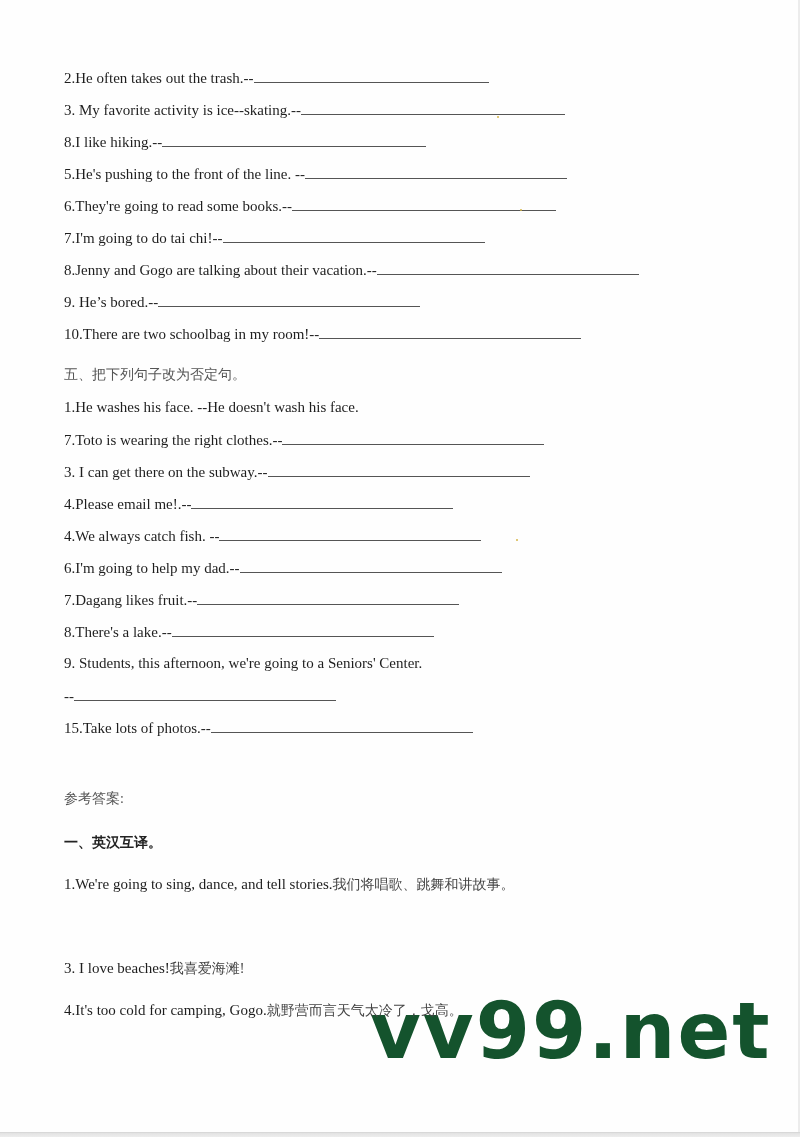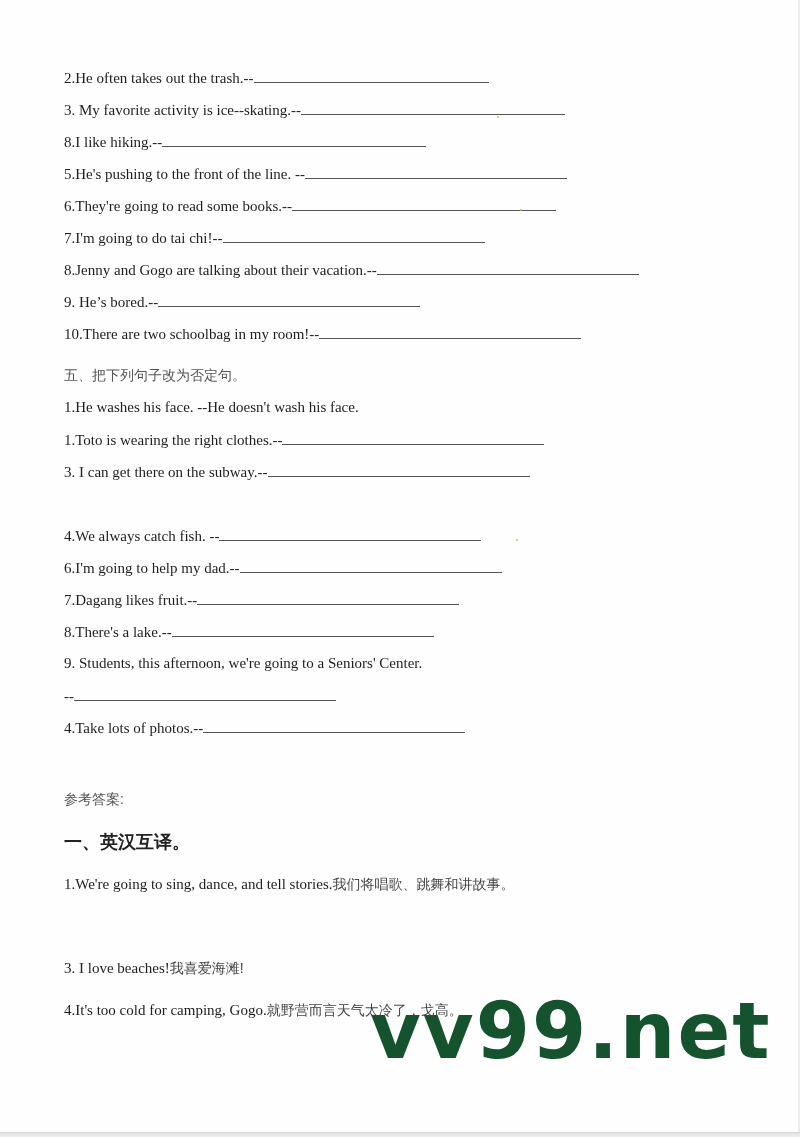--- a/index.html
+++ b/index.html
@@ -7,23 +7,23 @@
     width: 800px; height: 1137px; background: #ffffff; position: relative; overflow: hidden;
     font-family: "Liberation Serif", "DejaVu Serif", serif; color: #222;
   }
   .page { position: absolute; left: 0; top: 0; width: 800px; height: 1133px; background: #fefefe; }
   .bottom-edge { position: absolute; left: 0; top: 1132px; width: 800px; height: 5px;
     background: linear-gradient(#e2e2e2, #f0f0f0); border-top: 1px solid #d8d8d8; }
   .right-edge { position: absolute; right: 0; top: 0; width: 2px; height: 1133px; background: #ececec; }
   .line { position: absolute; left: 64px; font-size: 15px; line-height: 18px; white-space: nowrap; color: #1e1e1e; }
   .blank { display: inline-block; border-bottom: 1px solid #555; height: 14px; vertical-align: baseline; position: relative; }
   .dot { position: absolute; width: 2px; height: 2px; background: #d6b648; border-radius: 50%; }
-  .cn { font-family: Liberation Sans, sans-serif; color: #444; font-size: 14px; text-align: right; }
+  .cn { font-family: Liberation Serif, serif; color: #444; font-size: 14px; text-align: right; }
   .heading-cn { color: #555; font-size: 14px; }
-  .heading-bold { font-family: "DejaVu Sans", sans-serif; font-weight: bold; font-size: 18px; color: #222; }
+  .heading-bold { font-family: "DejaVu Sans", sans-serif; font-weight: bold; font-size: 14px; color: #222; }
   .watermark { position: absolute; left: 370px; top: 996px; font-family: "DejaVu Sans", sans-serif; font-weight: bold;
     font-size: 78px; letter-spacing: 2px; color: #14532d; line-height: 70px; pointer-events: none; }
 </style>
 </head>
 <body>
 
 <div class="page">
 
   <div class="line" style="top:68px">
     <span>2.He often takes out the trash.--</span><span class="blank" style="width:235px"></span>
@@ -56,45 +56,48 @@
   <div class="dot" style="left:497px;top:116px"></div>
   <div class="dot" style="left:520px;top:209px"></div>
   <div class="dot" style="left:516px;top:539px"></div>
 
   <div class="line heading-cn cn" style="top:366px">五、把下列句子改为否定句。</div>
 
   <div class="line" style="top:398px">
     <span>1.He washes his face. --He doesn't wash his face.</span>
   </div>
   <div class="line" style="top:430px">
-    <span>1.Toto is wearing the right clothes.--</span><span class="blank" style="width:262px"></span>
+    <span>7.Toto is wearing the right clothes.--</span><span class="blank" style="width:262px"></span>
   </div>
   <div class="line" style="top:462px">
     <span>3. I can get there on the subway.--</span><span class="blank" style="width:262px"></span>
+  </div>
+  <div class="line" style="top:494px">
+    <span>4.Please email me!.--</span><span class="blank" style="width:262px"></span>
   </div>
   <div class="line" style="top:526px">
     <span>4.We always catch fish. --</span><span class="blank" style="width:262px"></span>
   </div>
   <div class="line" style="top:558px">
     <span>6.I'm going to help my dad.--</span><span class="blank" style="width:262px"></span>
   </div>
   <div class="line" style="top:590px">
     <span>7.Dagang likes fruit.--</span><span class="blank" style="width:262px"></span>
   </div>
   <div class="line" style="top:622px">
     <span>8.There's a lake.--</span><span class="blank" style="width:262px"></span>
   </div>
   <div class="line" style="top:654px">
     <span>9. Students, this afternoon, we're going to a Seniors' Center.</span>
   </div>
   <div class="line" style="top:686px">
     <span>--</span><span class="blank" style="width:262px"></span>
   </div>
   <div class="line" style="top:718px">
-    <span>4.Take lots of photos.--</span><span class="blank" style="width:262px"></span>
+    <span>15.Take lots of photos.--</span><span class="blank" style="width:262px"></span>
   </div>
 
   <div class="line heading-cn cn" style="top:790px">参考答案:</div>
   <div class="line heading-bold" style="top:833px">一、英汉互译。</div>
 
   <div class="line" style="top:875px">
     <span>1.We're going to sing, dance, and tell stories.</span><span class="cn">我们将唱歌、跳舞和讲故事。</span>
   </div>
   <div class="line" style="top:959px">
     <span>3. I love beaches!</span><span class="cn">我喜爱海滩!</span>

